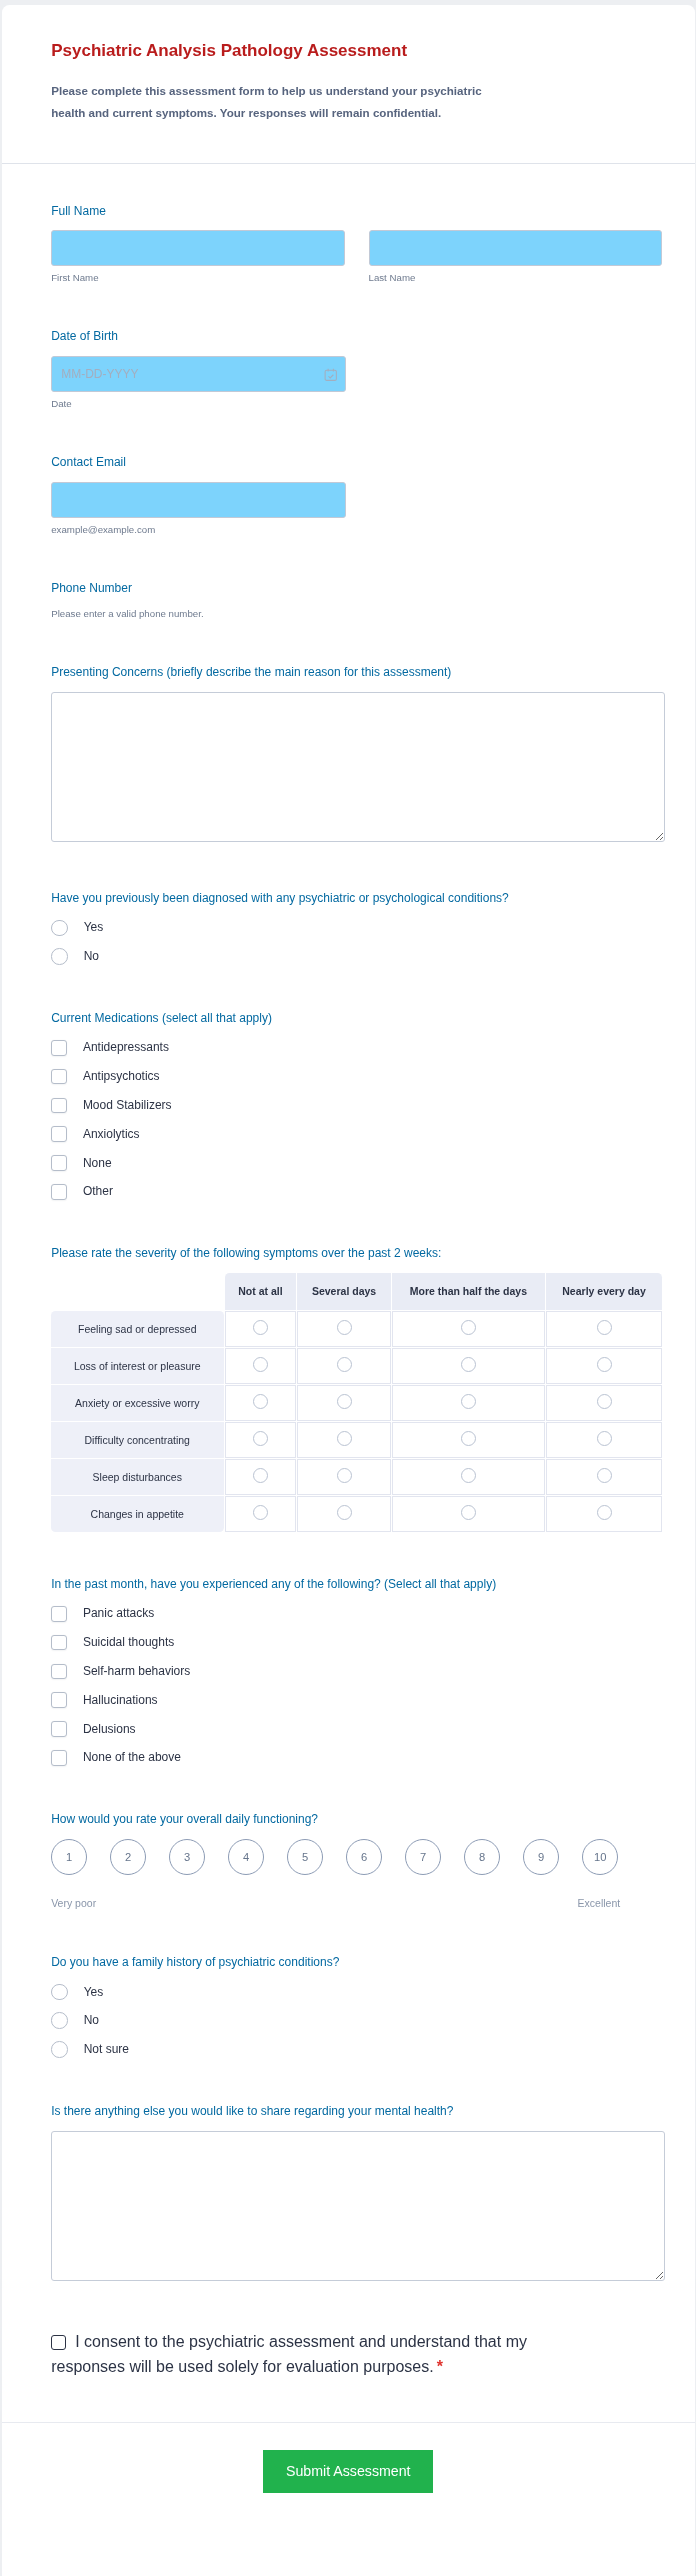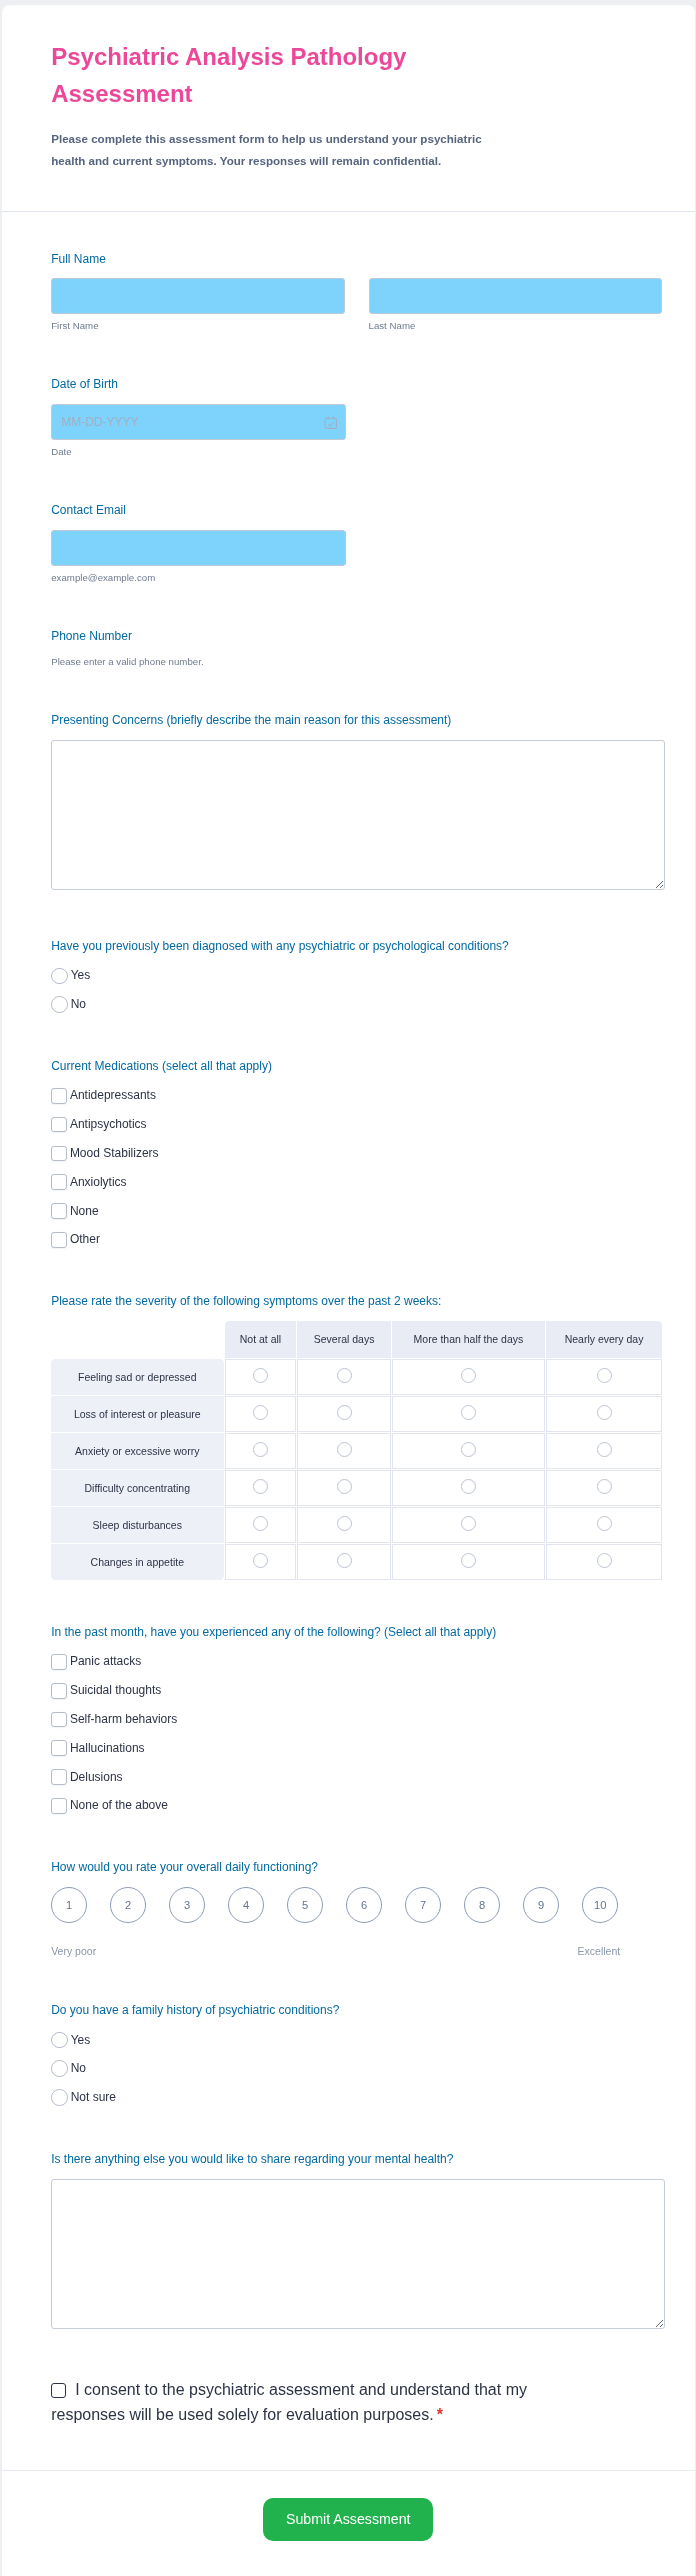--- a/index.html
+++ b/index.html
@@ -10,24 +10,24 @@
     color: #2c3345;
   }
   .card {
     background:#fff;
     margin: 4.5px 2.2px 0 2.2px;
     border-radius: 7.5px 7.5px 0 0;
     padding: 33px 33px 0 49px;
     min-height: 2572px;
   }
   .header h1 {
-    font-size: 24px;
+    font-size: 17px;
     font-weight: 700;
     line-height: 1.55;
-    color:#ec4899;
+    color:#b91c1c;
     max-width: 480px;
   }
   .header p {
     margin-top: 16px;
     font-size: 11.6px;
     line-height: 1.9;
     color:#57647e;
     max-width: 435px;
     font-weight: bold;
   }
@@ -85,21 +85,21 @@
     border: 0.7px solid #c5ccd8;
     border-radius: 3px;
     font-family: "Liberation Sans", sans-serif;
     font-size: 12px;
     color:#2c3345;
     padding: 7.5px 9px;
     resize: vertical;
     outline: none;
   }
   .opt-row {
-    display:flex; align-items:center; gap: 3px;
+    display:flex; align-items:center; gap: 16px;
     margin-top: 12px;
     cursor: pointer;
   }
   .radio {
     width: 16.5px; height: 16.5px; flex: none;
     border: 0.7px solid #b5bdca; border-radius: 50%;
     background:#fff;
   }
   .checkbox {
     width: 15.7px; height: 15.7px; flex: none;
@@ -109,21 +109,21 @@
   }
   .opt-text { font-size: 12px; color:#2c3345; line-height:1.4; }
 
   
   table.matrix {
     border-collapse: separate;
     border-spacing: 1.5px;
     margin: -1.5px;
   }
   table.matrix th, table.matrix td {
-    font-weight: 400;
+    font-weight: 700;
     font-size: 10.5px;
     color:#2c3345;
     text-align: center;
     vertical-align: middle;
   }
   table.matrix thead th {
     background:#e9ecf5;
     height: 37px;
     padding: 0 7.5px;
   }
@@ -186,21 +186,21 @@
   .submit-area { padding: 27px 16.5px 42px 0; display:flex; justify-content:center; }
   .submit-btn {
     border:none;
     background:#21b24d;
     color:#fff;
     font-family:"Liberation Sans", sans-serif;
     font-size: 14.2px;
     font-weight: 500;
     height: 43px;
     padding: 0 22.5px;
-    border-radius: 10px;
+    border-radius: 0;
     cursor: pointer;
   }
 </style>
 </head>
 <body>
 
 <div class="card">
 
   <div class="header">
     <h1>Psychiatric Analysis Pathology Assessment</h1>

